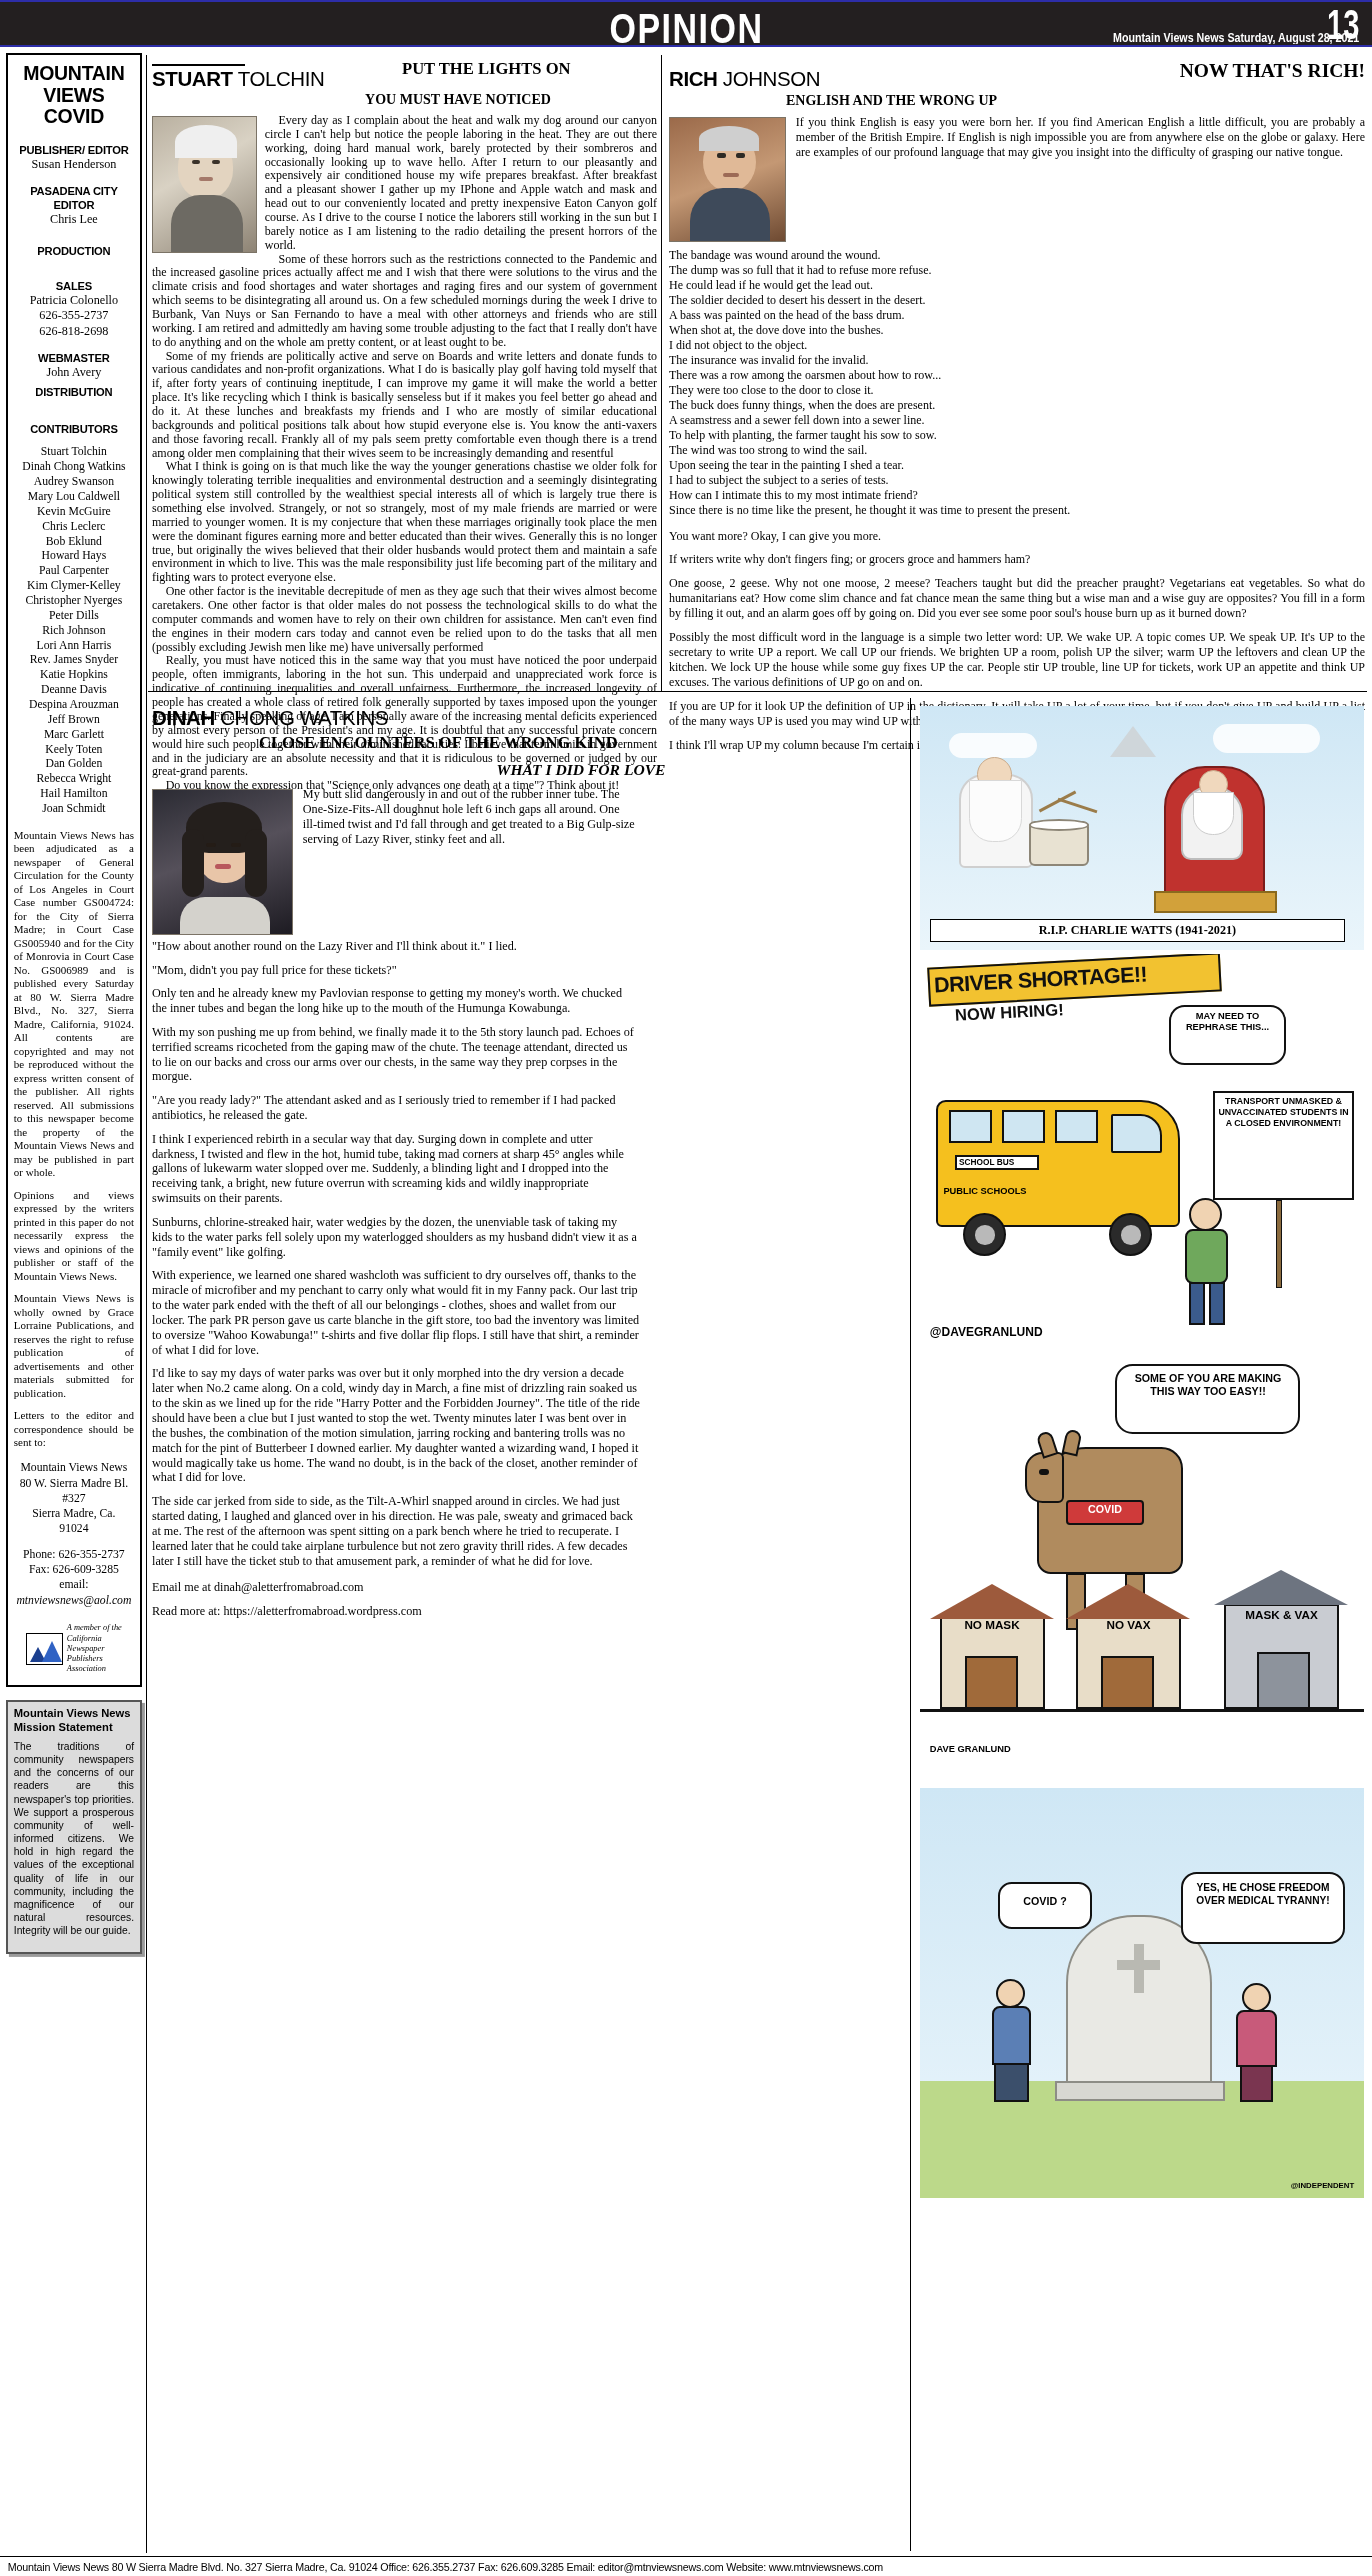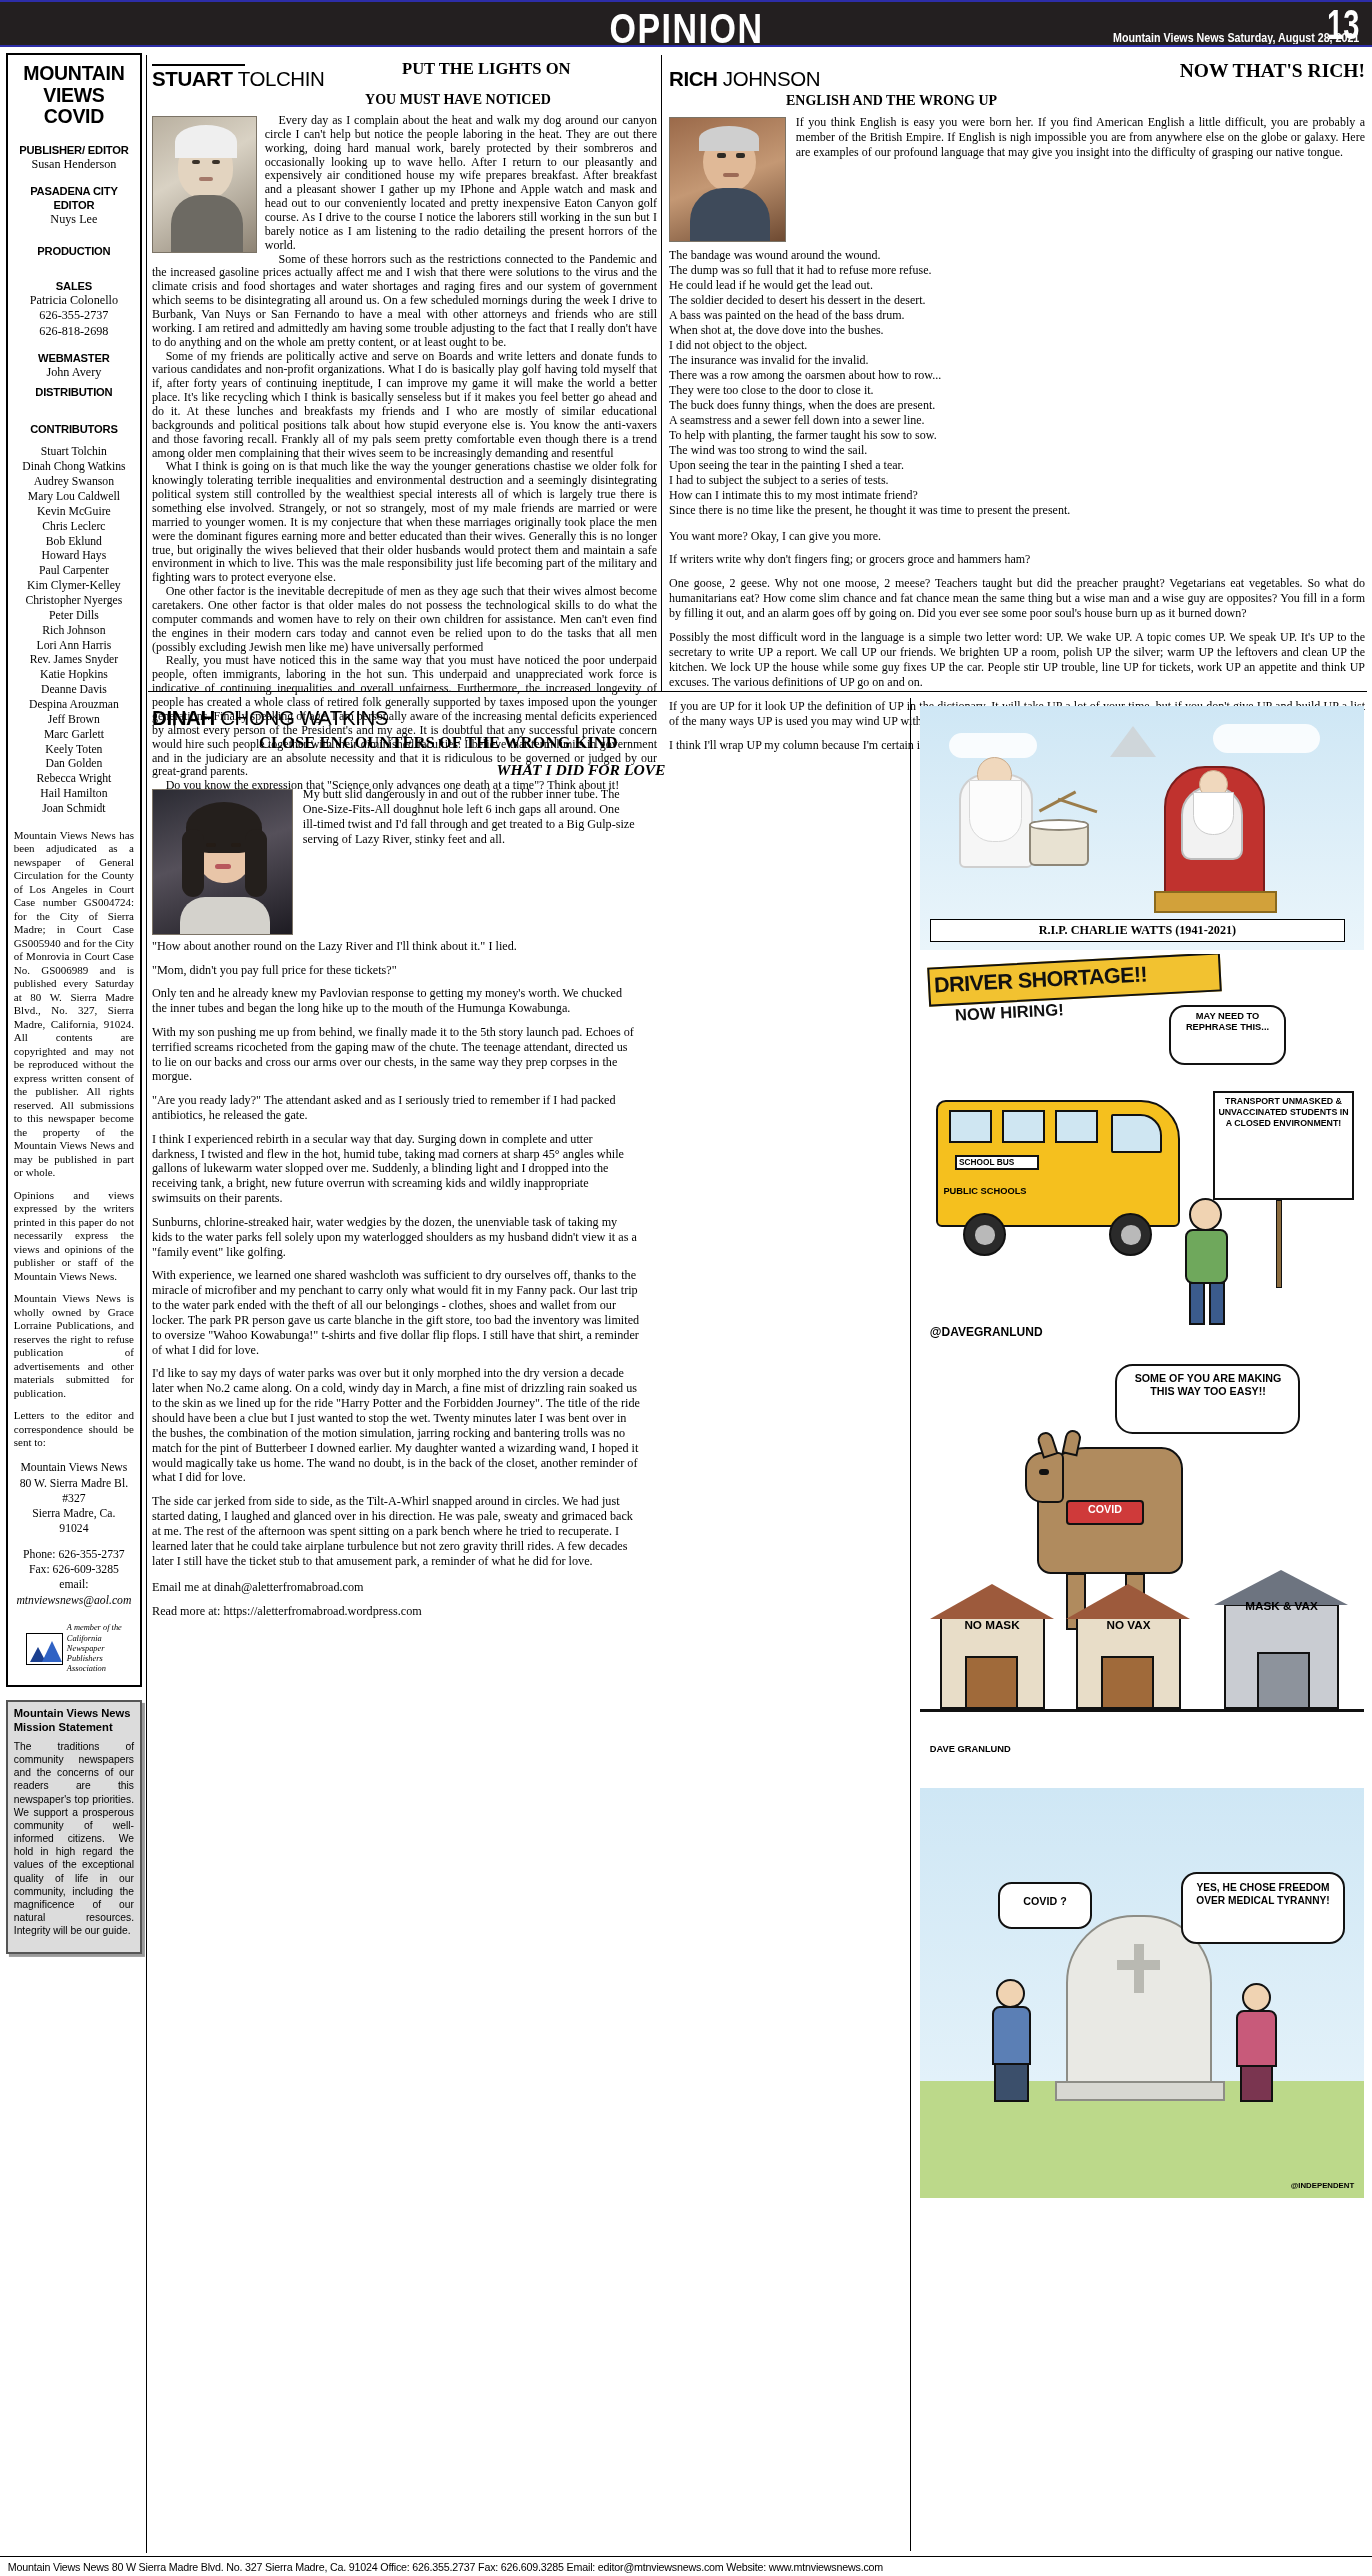--- a/index.html
+++ b/index.html
@@ -299,21 +299,21 @@
         <div>MOUNTAIN</div>
         <div>VIEWS</div>
         <div>COVID</div>
       </div>
 
       <div class="mh-head">PUBLISHER/ EDITOR</div>
       <div class="mh-name">Susan Henderson</div>
 
       <div class="mh-head" style="white-space:pre-line">PASADENA CITY
 EDITOR</div>
-      <div class="mh-name">Nuys Lee</div>
+      <div class="mh-name">Chris Lee</div>
 
       <div class="mh-head" style="margin-top:17.6px">PRODUCTION</div>
 
       <div class="mh-head" style="margin-top:21.5px">SALES</div>
       <div class="mh-name" style="white-space:pre-line">Patricia Colonello
 626-355-2737
 626-818-2698</div>
 
       <div class="mh-head">WEBMASTER</div>
       <div class="mh-name"></div>
@@ -622,21 +622,21 @@
     <div style="position:absolute;left:19.5px;top:265px;width:105px;font-family:'Liberation Sans',sans-serif;font-size:11.7px;font-weight:bold;text-align:center;line-height:1.1;white-space:pre-line;">NO MASK</div>
 
     <div style="position:absolute;left:156px;top:261px;width:105px;height:94px;background:#e8ddc8;border:2px solid #111;"></div>
     <div style="position:absolute;left:146px;top:230px;width:0;height:0;border-left:62px solid transparent;border-right:62px solid transparent;border-bottom:35px solid #9d5a3c;"></div>
     <div style="position:absolute;left:181px;top:302px;width:53px;height:53px;background:#a06a3a;border:2px solid #111;"></div>
     <div style="position:absolute;left:156px;top:265px;width:105px;font-family:'Liberation Sans',sans-serif;font-size:11.7px;font-weight:bold;text-align:center;line-height:1.1;white-space:pre-line;">NO VAX</div>
 
     <div style="position:absolute;left:304px;top:250px;width:115px;height:105px;background:#c9ccd2;border:2.9px solid #111;"></div>
     <div style="position:absolute;left:294px;top:216px;width:0;height:0;border-left:67px solid transparent;border-right:67px solid transparent;border-bottom:35px solid #6d7480;"></div>
     <div style="position:absolute;left:337px;top:298px;width:53px;height:57px;background:#8d939c;border:2px solid #111;"></div>
-    <div style="position:absolute;left:304px;top:246px;width:115px;font-family:'Liberation Sans',sans-serif;font-size:11.7px;font-weight:bold;text-align:center;line-height:1.1;white-space:pre-line;">MASK &amp; VAX</div>
+    <div style="position:absolute;left:304px;top:255px;width:115px;font-family:'Liberation Sans',sans-serif;font-size:11.7px;font-weight:bold;text-align:center;line-height:1.1;white-space:pre-line;">MASK &amp; VAX</div>
 
     <div style="position:absolute;left:0;top:355px;width:444px;height:2.9px;background:#111;"></div>
     <div style="position:absolute;left:9.8px;bottom:29px;font-family:'Liberation Sans',sans-serif;font-size:9.3px;font-weight:bold;">DAVE GRANLUND</div>
   </div>
 
   <div class="cartoon" style="left:920px; top:1741px; width:444px; height:410px;">
     <div class="sky" style="position:absolute;inset:0;"></div>
     <div class="grass" style="position:absolute;left:0;bottom:0;width:444px;height:117px;"></div>
 
     <div style="position:absolute;left:146px;top:127px;width:146px;height:176px;background:#e9e9e4;border:2px solid #8d8d86;border-radius:68px 68px 3.9px 3.9px;"></div>

